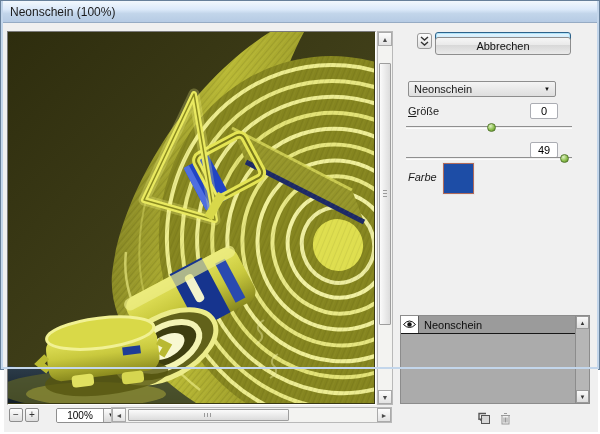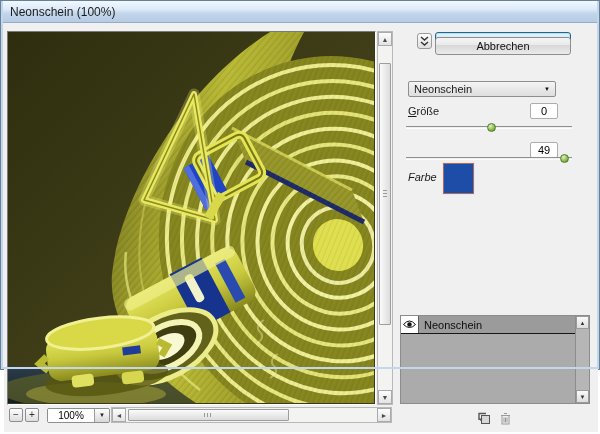--- a/index.html
+++ b/index.html
@@ -46,21 +46,21 @@
     background:repeating-linear-gradient(#9a9a9a 0 1px, transparent 1px 3px); }
   .sthumb-h { position:absolute; top:1px; bottom:1px; left:2px; width:64%;
     background:linear-gradient(#fbfbfb,#dcdcdc); border:1px solid #9e9e9e; border-radius:1px; }
   .sthumb-h::after { content:""; position:absolute; top:3px; bottom:3px; left:calc(50% - 4px); width:8px;
     background:repeating-linear-gradient(90deg,#9a9a9a 0 1px, transparent 1px 3px); }
 
   .zoomctl { position:absolute; left:2px; top:376px; height:16px; display:flex; align-items:center; }
   .zbtn { width:14px; height:14px; margin-right:2px; font-size:10px; line-height:1;
     background:linear-gradient(#fdfdfd,#dedede); border:1px solid #8e8e8e; border-radius:2px;
     display:flex; align-items:center; justify-content:center; color:#333; }
-  .zoomsel { display:flex; margin-left:6px; height:15px; border:1px solid #8e8e8e; border-radius:2px; overflow:hidden; }
+  .zoomsel { display:flex; margin-left:15px; height:15px; border:1px solid #8e8e8e; border-radius:2px; overflow:hidden; }
   .zoomsel .zval { width:46px; background:#fff; font-size:10px; display:flex; align-items:center; justify-content:center; }
   .zoomsel .zarr { width:15px; background:linear-gradient(#fdfdfd,#d8d8d8); border-left:1px solid #9c9c9c;
     display:flex; align-items:center; justify-content:center; font-size:6px; color:#222; }
   .zsep { width:1px; height:12px; background:#a8a8a8; margin-left:5px; }
 
   
   .panel { position:absolute; left:395px; top:8px; width:196px; height:400px; font-size:11px; color:#1a1a1a; }
   .collapse-btn { position:absolute; left:18px; top:2px; width:15px; height:16px;
     background:linear-gradient(#fdfdfd,#e0e0e0); border:1px solid #9a9a9a; border-radius:3px;
     display:flex; align-items:center; justify-content:center; }

